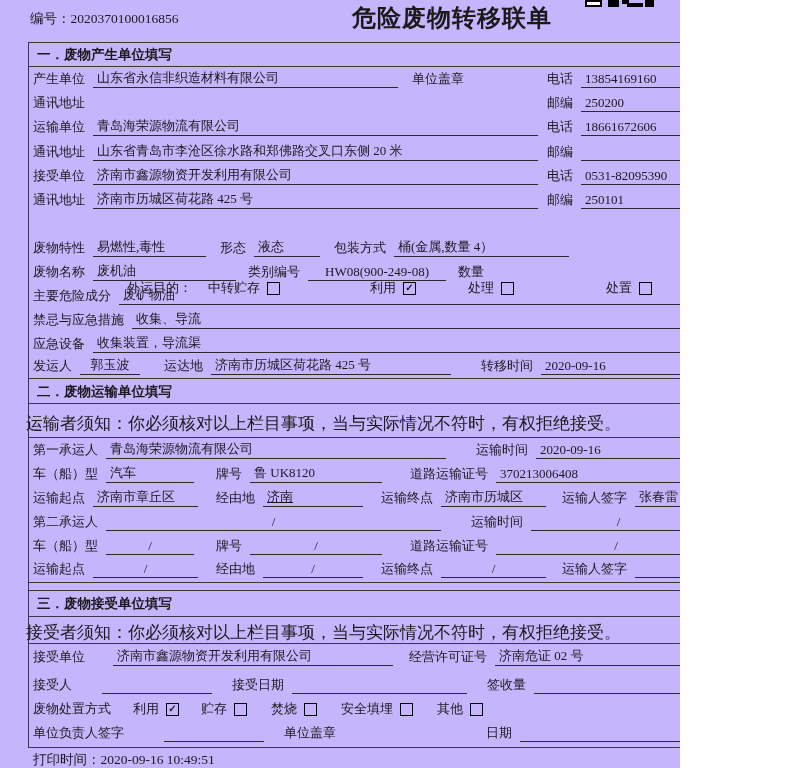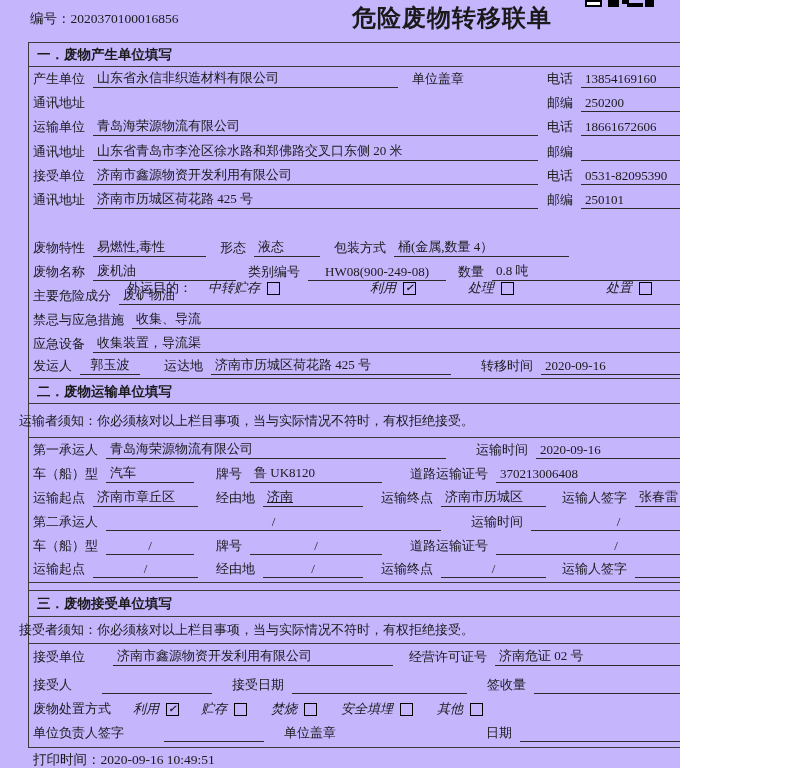--- a/index.html
+++ b/index.html
@@ -17,23 +17,23 @@
   .hline{position:absolute;left:28px;width:730px;height:0;border-top:1.2px solid #3a3a3a;}
   .sect-title{position:absolute;left:37px;font-size:13.5px;font-weight:bold;white-space:nowrap;}
   .row{position:absolute;left:33px;width:713px;height:18px;display:flex;align-items:flex-end;font-size:13px;white-space:nowrap;}
   .lb{flex:none;}
   .v{flex:none;border-bottom:1px solid #2a2a2a;padding:0 4px;min-height:15px;box-sizing:border-box;}
   .vc{text-align:center;}
   .fill{flex:1;}
   .rg{margin-left:auto;display:flex;align-items:flex-end;}
   .rg .lb{margin-right:8px;font-family:Liberation Serif, serif;}
   .g8{margin-left:8px;}
-  .ck{display:flex;align-items:center;font-style:italic;}
+  .ck{display:flex;align-items:center;}
   .box{width:11px;height:11px;border:1.2px solid #000;margin-left:7px;font-size:10px;line-height:10px;text-align:center;font-weight:bold;box-sizing:content-box;}
-  .notice{position:absolute;left:19px;font-size:13px;white-space:nowrap;}
+  .notice{position:absolute;left:26px;font-size:17px;white-space:nowrap;}
   #page-edge{position:absolute;left:790px;top:0;width:2px;height:768px;background:#b0b0b0;}
   #print-line{position:absolute;left:33px;top:751px;font-size:13.5px;}
 </style>
 </head>
 <body>
 
 <div id="page">
 
   <div id="serial" class="txt">
     <span>编号：</span><span>2020370100016856</span>
@@ -113,21 +113,20 @@
         <span class="v" style="width:165px;">250101</span>
       </span>
   </div>
 
   <div class="row" style="top:223px;margin-top:40px;">
     <span class="lb">废物名称</span>
     <span class="v g8" style="width:143px;">废机油</span>
     <span class="lb" style="margin-left:12px;">类别编号</span>
     <span class="v g8" style="width:138px;text-align:center;">HW08(900-249-08)</span>
     <span class="lb" style="margin-left:12px;">数量</span>
-    <span class="v g8 fill">0.8 吨</span>
   </div>
 
   <div class="row" style="top:239px;">
     <span class="lb">废物特性</span>
     <span class="v g8" style="width:113px;">易燃性,毒性</span>
     <span class="lb" style="margin-left:14px;">形态</span>
     <span class="v g8" style="width:66px;">液态</span>
     <span class="lb" style="margin-left:14px;">包装方式</span>
     <span class="v g8" style="width:175px;">桶(金属,数量 4）</span>
   </div>

